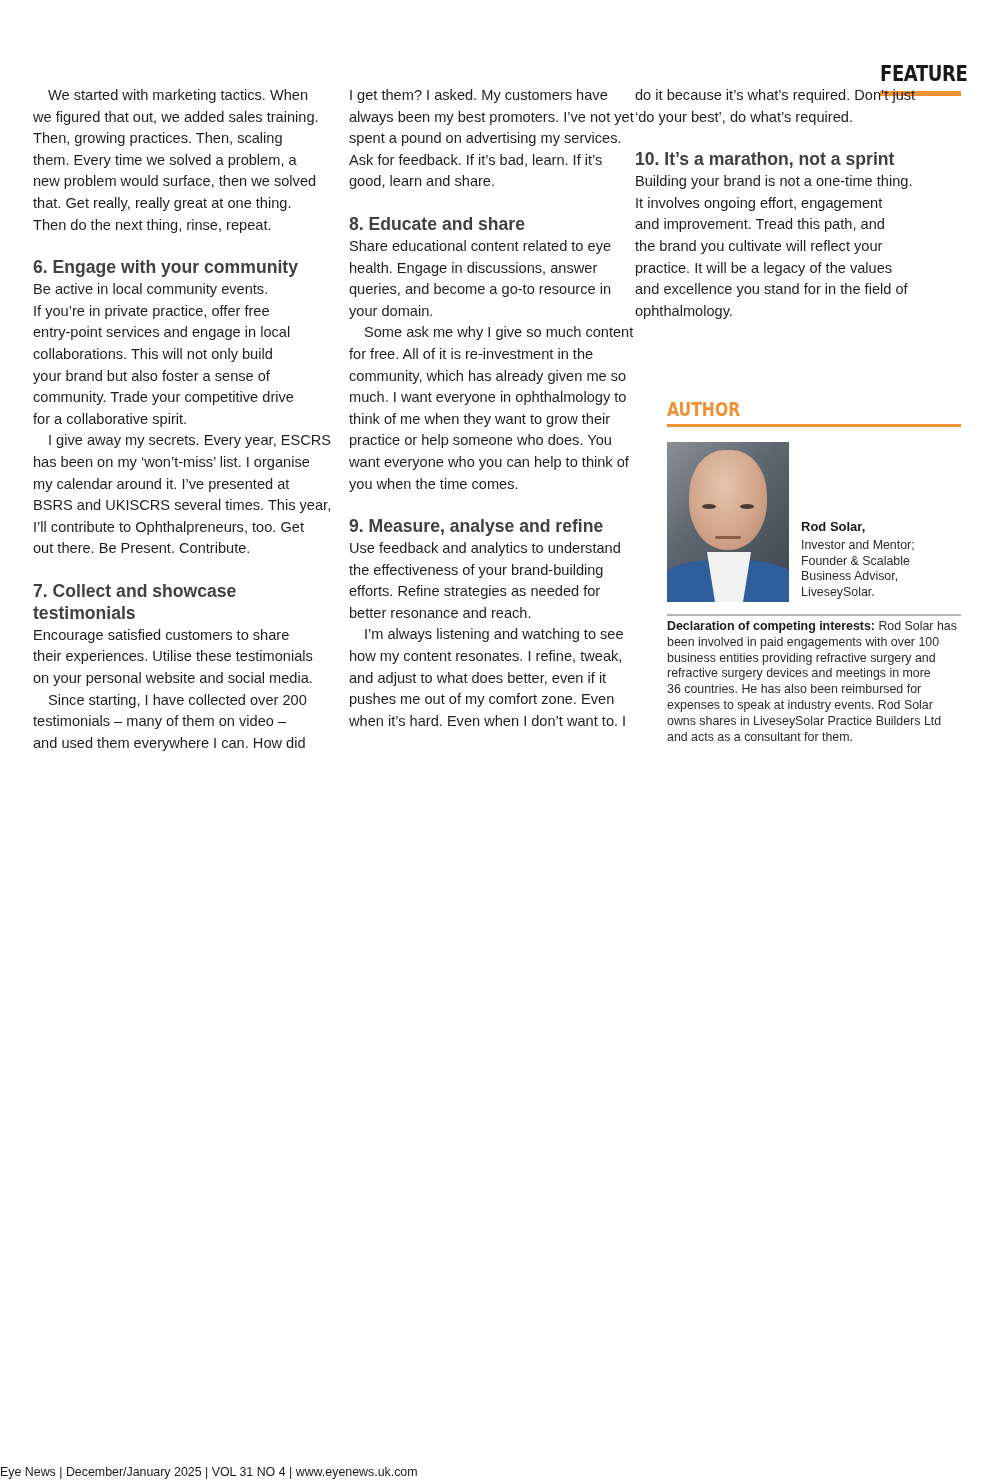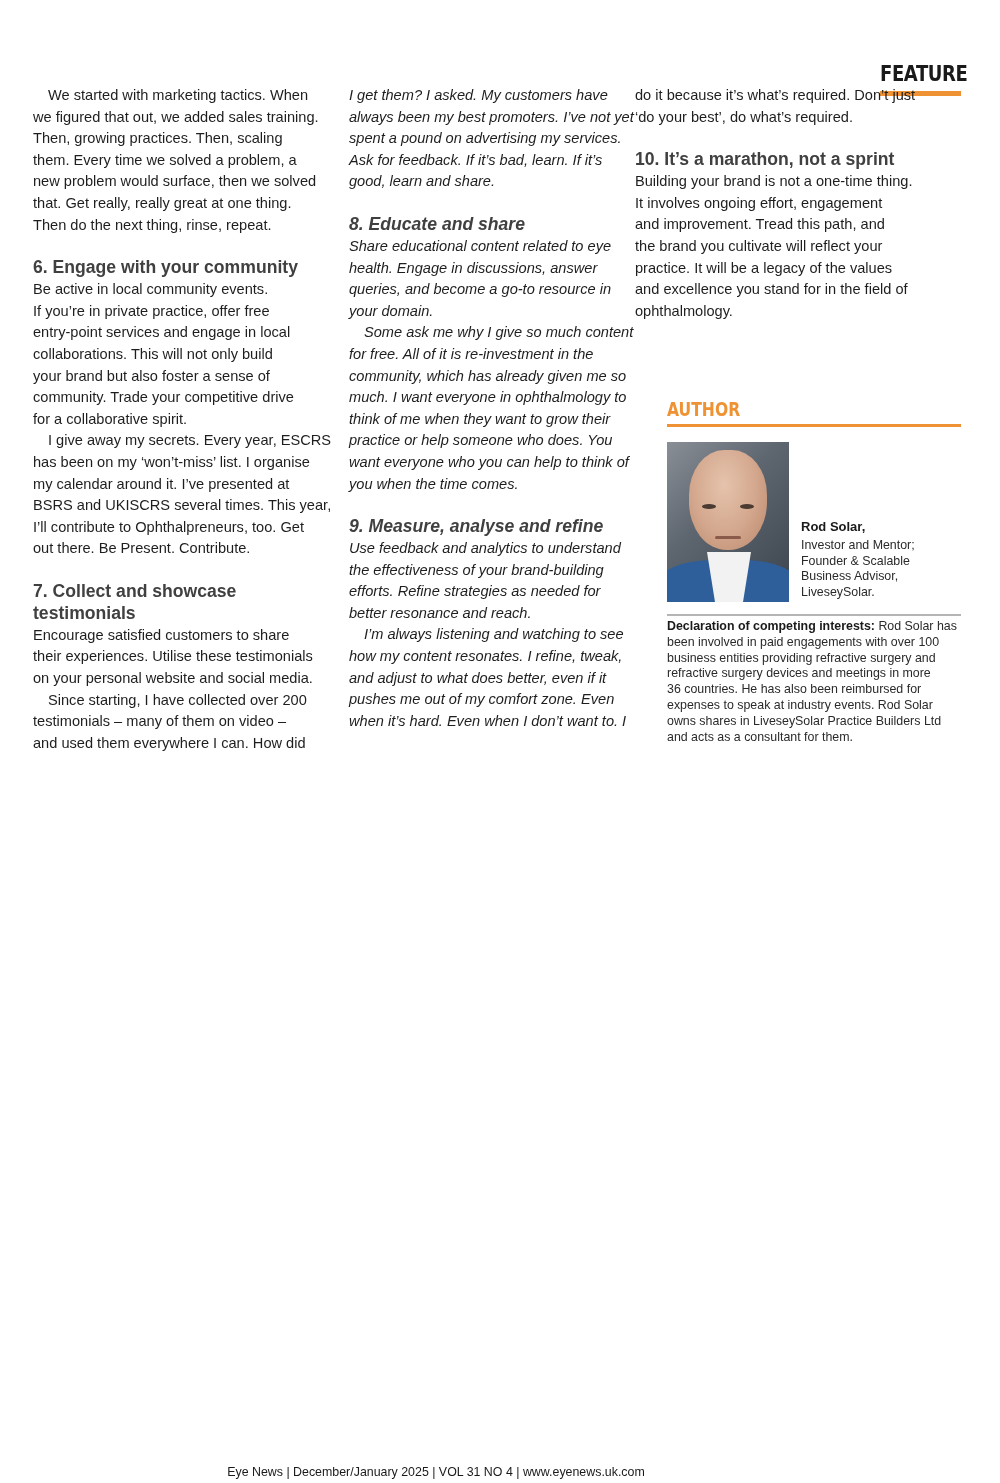--- a/index.html
+++ b/index.html
@@ -5,21 +5,21 @@
     * { margin: 0; padding: 0; box-sizing: border-box; }
     html, body { width: 1000px; height: 1483px; background: #ffffff; }
     body { position: relative; font-family: "Liberation Sans", "DejaVu Sans", sans-serif; color: #1e1e1e; overflow: hidden; }
 
     .feature-tag { position: absolute; top: 12px; left: 880px; width: 82px; margin-top: 48px; }
     .feature-tag .label { font-family: "DejaVu Sans", sans-serif; font-weight: bold; font-size: 22px; letter-spacing: -0.5px; color: #1a1a1a; transform: scaleX(0.82); transform-origin: left; display: block; white-space: nowrap; line-height: 28px; }
     .feature-tag .bar { height: 5px; background: #ee9233; margin-top: 3px; width: 81px; }
 
     .col { position: absolute; top: 85px; width: 296px; font-size: 14.6px; line-height: 21.6px; }
     .col1 { left: 33px; }
-    .col2 { left: 349px; font-style: italic; }
+    .col2 { left: 349px; }
     .col3 { left: 635px; }
 
     .col p { margin: 0; }
     .col p.indent { text-indent: 15px; }
     .col h3 { color: #404040; font-size: 17.6px; line-height: 22px; font-weight: bold; margin-top: 20px; margin-bottom: 1px; }
     .col .line { display: block; white-space: nowrap; }
 
     .author-block { position: absolute; left: 667px; top: 398px; width: 294px; }
     .author-title { font-family: "DejaVu Sans", sans-serif; font-weight: bold; font-size: 19px; color: #ee9233; transform: scaleX(0.82); transform-origin: left; display: block; line-height: 22px; white-space: nowrap; }
     .author-rule { height: 3px; background: #ee9233; margin-top: 4px; }
@@ -34,21 +34,21 @@
     .photo .suit { position: absolute; left: -10px; top: 118px; width: 142px; height: 60px; background: #2f5f9a; border-radius: 40% 40% 0 0; }
     .photo .shirt { position: absolute; left: 40px; top: 110px; width: 44px; height: 55px; background: #f2f2f2; clip-path: polygon(0 0, 100% 0, 80% 100%, 20% 100%); }
     .author-info { margin-left: 12px; margin-top: 76px; }
     .author-name { font-weight: bold; font-size: 13px; line-height: 18px; color: #1a1a1a; }
     .author-role { font-size: 12.4px; line-height: 15.6px; color: #2a2a2a; margin-top: 2px; }
     .decl-rule { height: 2px; background: #b5b5b5; margin-top: 12px; }
     .decl { font-size: 12.4px; line-height: 15.8px; color: #2a2a2a; margin-top: 3px; }
     .decl b { font-weight: bold; color: #1a1a1a; }
     .decl .line { display: block; white-space: nowrap; }
 
-    .footer { position: absolute; left: 0; width: 872px; top: 1464px; text-align: center; font-size: 12.4px; color: #1a1a1a; line-height: 16px; }
+    .footer { position: absolute; left: 0; width: 872px; top: 1464px; font-size: 12.4px; color: #1a1a1a; line-height: 16px; }
   </style>
 </head>
 <body>
 
 <div class="feature-tag">
   <span class="label">FEATURE</span>
   <div class="bar"></div>
 </div>
 
 <div class="col col1">

